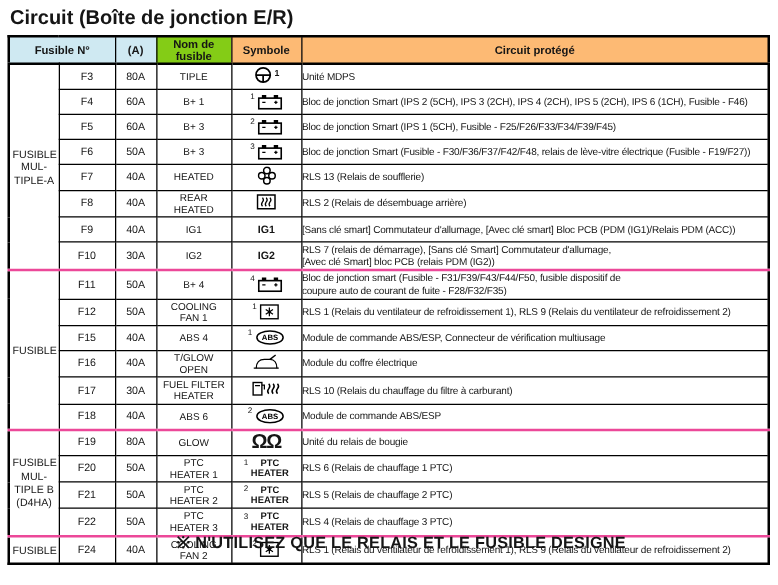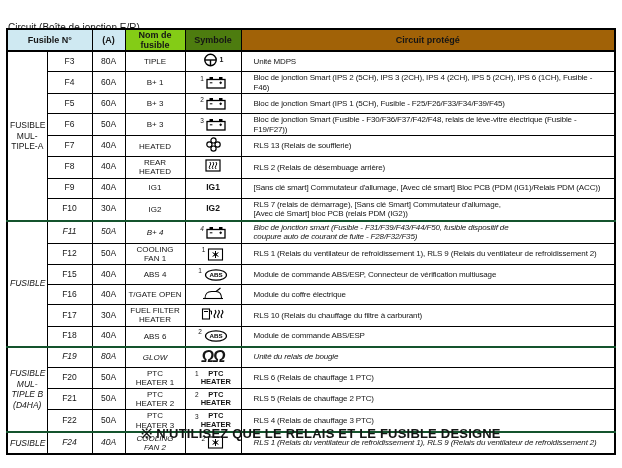--- a/index.html
+++ b/index.html
@@ -1,39 +1,39 @@
 <!DOCTYPE html>
 <html><head>
 <meta charset="utf-8">
 <style>
   html,body{margin:0;padding:0;}
   body{
     width:622px;height:468px;position:relative;background:#ffffff;
     font-family:"Liberation Sans", sans-serif;color:#151515;overflow:hidden;
   }
-  .title{position:absolute;left:8px;top:22px;font-size:10px;font-weight:normal;letter-spacing:0;}
+  .title{position:absolute;left:8px;top:6px;font-size:16px;font-weight:bold;letter-spacing:0;}
   table{
     position:absolute;left:6px;top:28px;width:610px;
     border-collapse:collapse;table-layout:fixed;border:2px solid #000;
   }
   th{
     font-size:9px;font-weight:bold;border:1px solid #000;border-bottom:2px solid #000;
     height:15px;padding:0 2px;
   }
   td{
     border:1px solid #000;font-size:8.5px;text-align:center;vertical-align:middle;
     padding:1px 2px;line-height:1.15;height:17px;overflow:hidden;
   }
   td.grp{font-size:8.5px;white-space:pre-line;line-height:1.25;}
   td.c-name{white-space:pre-line;font-size:8px;}
   td.c-circ{
-    text-align:left;font-size:8px;white-space:pre-line;padding:1px 12px;
+    text-align:left;font-size:8px;white-space:pre-line;padding:1px 0;
     letter-spacing:-0.15px;line-height:1.2;
   }
-  tr.grp-top td{border-top:2px solid #14532d;font-style:italic;}
+  tr.grp-top td{border-top:2px solid #ec4899;}
   .sym-wrap{display:inline-flex;align-items:center;justify-content:center;gap:1px;}
   .sup{font-size:6.5px;position:relative;top:-4px;margin-right:1px;font-weight:normal;}
   .after{font-size:7px;margin-left:1px;font-weight:bold;}
   .symtext{font-weight:bold;font-size:8.5px;}
   .symtext2{font-weight:bold;font-size:7.5px;white-space:pre-line;line-height:1.1;}
   .glyph-glow{font-weight:bold;font-size:16px;letter-spacing:-1px;line-height:1;}
   .icon svg{display:block;}
   .footer{
     position:absolute;left:0;right:0;top:424px;text-align:center;
     font-weight:bold;font-size:13px;letter-spacing:0.2px;margin-left:20px;
@@ -51,22 +51,22 @@
       <col style="width:33px">
     <col style="width:60px">
       <col style="width:56px">
       <col>
   </colgroup>
   <thead>
     <tr>
       <th colspan="2" style="background: rgb(207, 233, 242);">Fusible N°</th>
       <th style="background: rgb(207, 233, 242);">(A)</th>
       <th style="background: #84cc16;">Nom de fusible</th>
-      <th style="background: #4d7c0f;">Symbole</th>
-      <th style="background: #a16207;">Circuit protégé</th>
+      <th style="background: #fdba74;">Symbole</th>
+      <th style="background: #fdba74;">Circuit protégé</th>
     </tr>
   </thead>
   <tbody>
       <tr>
         <td rowspan="8" class="grp">FUSIBLE
 MUL-
 TIPLE-A</td>
         <td class="c-fuse">F3</td>
         <td class="c-amp">80A</td>
         <td class="c-name">TIPLE</td>
@@ -244,21 +244,21 @@
                 <ellipse cx="12" cy="6" rx="10.5" ry="5.2" fill="none" stroke="#000" stroke-width="1.2"></ellipse>
                 <text x="12" y="8.4" font-size="6.2" font-weight="bold" text-anchor="middle" font-family="Liberation Sans, sans-serif" fill="#000">ABS</text>
               </svg>
             </span>
           </span></td>
         <td class="c-circ">Module de commande ABS/ESP, Connecteur de vérification multiusage</td>
       </tr>
       <tr>
         <td class="c-fuse">F16</td>
         <td class="c-amp">40A</td>
-        <td class="c-name">T/GATE OPEN</td>
+        <td class="c-name">T/GLOW OPEN</td>
         <td class="c-sym"><span class="sym-wrap">
             <span class="icon">
               <svg width="22" height="13" viewBox="0 0 22 13">
                 <path d="M1 11.5 h20" stroke="#000" stroke-width="1.1" fill="none"></path>
                 <path d="M3 11.5 C3 7 5.5 4.5 9.5 4.5 L14 4.5 C17.5 4.5 19.5 7.5 19.5 11.5" fill="none" stroke="#000" stroke-width="1.1"></path>
                 <path d="M14 4.5 L18.5 1" stroke="#000" stroke-width="1.1" fill="none"></path>
               </svg>
             </span>
           </span></td>
         <td class="c-circ">Module du coffre électrique</td>

